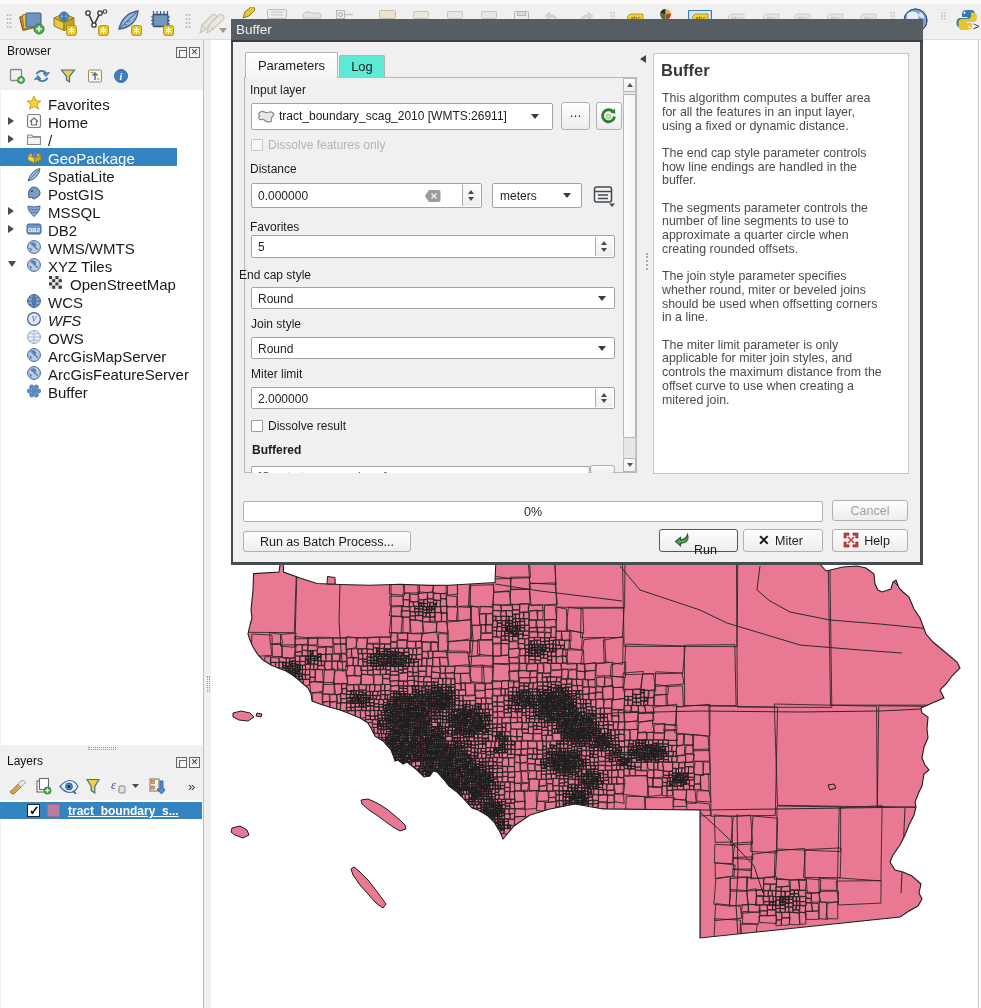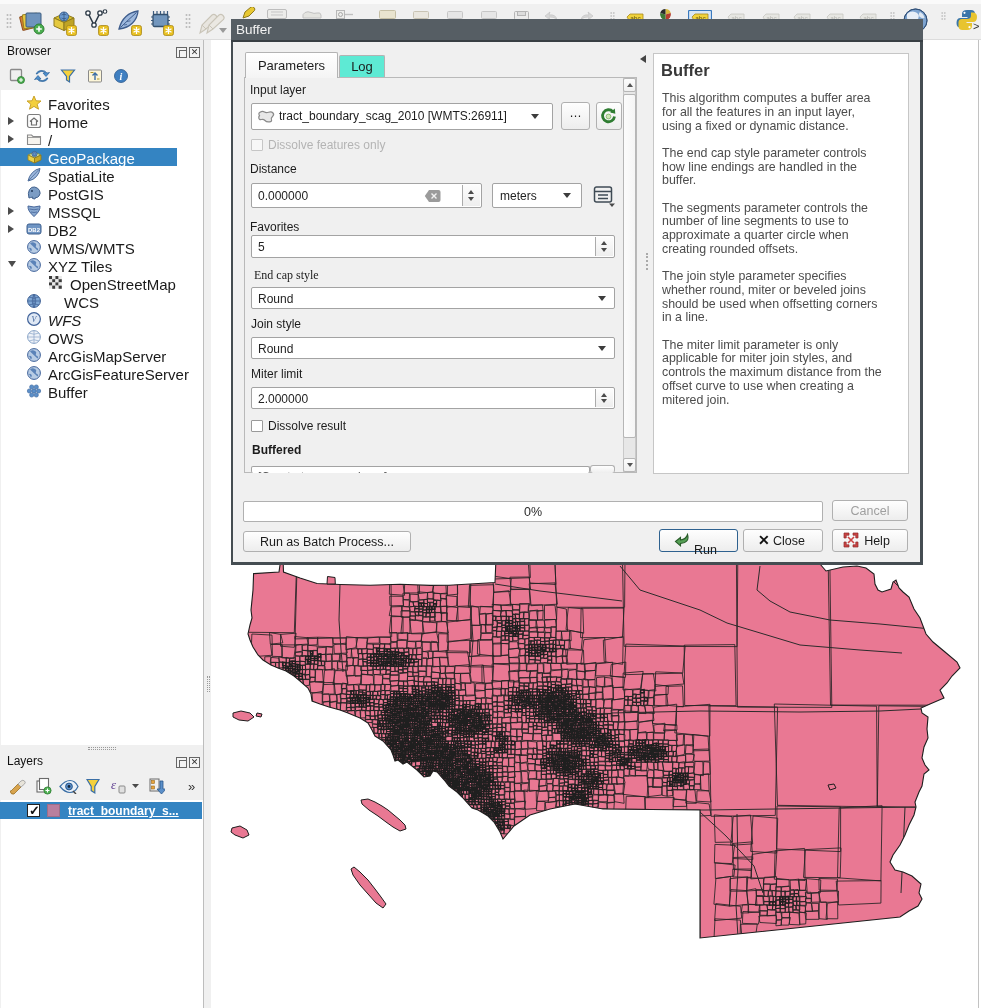--- a/index.html
+++ b/index.html
@@ -317,21 +317,21 @@
     <rect x="10.600000000000001" y="1.0" width="3.2" height="3.2" fill="#e8e8e8"></rect>
     <rect x="10.600000000000001" y="4.2" width="3.2" height="3.2" fill="#3c3c3c"></rect>
     <rect x="10.600000000000001" y="7.4" width="3.2" height="3.2" fill="#e8e8e8"></rect>
     <rect x="10.600000000000001" y="10.600000000000001" width="3.2" height="3.2" fill="#3c3c3c"></rect>
   </svg>
 <div class="tree-row" style="left:70px;top:276px;color:#1a1a1a;">OpenStreetMap</div>
 <svg class="abs" style="left:26px;top:293px;" width="16" height="16" viewBox="0 0 16 16">
     <circle cx="8" cy="8" r="6.4" fill="#7fa7d4" stroke="#3d5f93" stroke-width="1"></circle>
     <path d="M8 1.6 v12.8 M1.6 8 h12.8 M3 4 q5 2.5 10 0 M3 12 q5 -2.5 10 0 M8 1.6 q-3.5 6.4 0 12.8 M8 1.6 q3.5 6.4 0 12.8" fill="none" stroke="#3d5f93" stroke-width="0.7"></path>
   </svg>
-<div class="tree-row" style="left:64px;top:294px;color:#1a1a1a;">WCS</div>
+<div class="tree-row" style="left:48px;top:294px;color:#1a1a1a;">WCS</div>
 <svg class="abs" style="left:26px;top:311px;" width="16" height="16" viewBox="0 0 16 16">
     <circle cx="8" cy="8" r="6.4" fill="#dfe8f4" stroke="#41639a" stroke-width="1.2"></circle>
     <text x="8" y="11" font-size="8" font-family="Liberation Serif" font-style="italic" fill="#41639a" text-anchor="middle">V</text>
   </svg>
 <div class="tree-row" style="left:48px;top:312px;color:#1a1a1a;font-style:italic;">WFS</div>
 <svg class="abs" style="left:26px;top:329px;" width="16" height="16" viewBox="0 0 16 16">
     <circle cx="8" cy="8" r="6.4" fill="#eef2f8" stroke="#8aa5c8" stroke-width="1"></circle>
     <path d="M8 1.6 v12.8 M1.6 8 h12.8 M3 4 q5 2.5 10 0 M3 12 q5 -2.5 10 0" fill="none" stroke="#8aa5c8" stroke-width="0.7"></path>
   </svg>
 <div class="tree-row" style="left:48px;top:330px;color:#1a1a1a;">OWS</div>
@@ -507,21 +507,21 @@
           <path d="M3.5 6.5 h17"></path>
           <path d="M7 10 h10 M7 13.5 h10" stroke-width="1.3"></path>
         </g>
         <path d="M18 18.5 h6 l-3 3.5 Z" fill="#4a4a4a"></path>
       </svg>
   <div class="lbl abs" style="left:19px;top:201px;">Favorites</div>
   <div class="field abs" style="left:20px;top:216px;width:364px;height:23px;">
         <div style="padding:4px 0 0 6px;">5</div>
         <div class="spin"></div>
       </div>
-  <div class="lbl abs" style="left:23px;top:249px;font-family:Liberation Serif, serif;">End cap style</div>
+  <div class="lbl abs" style="left:8px;top:249px;">End cap style</div>
   <div class="field abs" style="left:20px;top:268px;width:364px;height:22px;">
         <div style="padding:4px 0 0 6px;">Round</div>
       </div>
   <div class="carr abs" style="left:367px;top:277px;"></div>
   <div class="lbl abs" style="left:20px;top:298px;">Join style</div>
   <div class="field abs" style="left:20px;top:318px;width:364px;height:22px;">
         <div style="padding:4px 0 0 6px;">Round</div>
       </div>
   <div class="carr abs" style="left:367px;top:327px;"></div>
   <div class="lbl abs" style="left:20px;top:348px;">Miter limit</div>
@@ -550,21 +550,21 @@
    </div>
   </div>
 
   <div class="abs" style="left:12px;top:482px;width:580px;height:21px;background:#fff;border:1px solid #b0b0b0;border-radius:2px;font-size:12.5px;color:#2b2b2b;text-align:center;padding-top:3px;">0%</div>
   <div class="btn abs" style="left:601px;top:481px;width:76px;height:21px;color:#9f9f9f;padding-top:3px;">Cancel</div>
   <div class="btn abs" style="left:12px;top:512px;width:168px;height:21px;padding-top:3px;">Run as Batch Process...</div>
   <div class="btn abs" style="left:428px;top:510px;width:79px;height:23px;border:1.5px solid #2e618f;padding-top:13px;"><span style="margin-left:14px;">Run</span></div>
   <svg class="abs" style="left:443px;top:514px;" width="16" height="15" viewBox="0 0 16 15">
         <path d="M1.5 8.5 L6.5 4.5 6.5 7 Q12 6.5 13.5 1.5 Q16 9.5 6.5 10.5 L6.5 12.8 Z" fill="#55a055" stroke="#2a5c2a" stroke-width="1.1"></path>
       </svg>
-  <div class="btn abs" style="left:512px;top:510px;width:80px;height:23px;padding-top:4px;"><span style="margin-left:12px;">Close</span></div>
+  <div class="btn abs" style="left:512px;top:510px;width:80px;height:23px;padding-top:4px;"><span style="margin-left:12px;">Miter</span></div>
   <div class="abs" style="left:527px;top:513px;font-size:14px;font-weight:bold;color:#111;">✕</div>
   <div class="btn abs" style="left:601px;top:510px;width:76px;height:23px;padding-top:4px;"><span style="margin-left:14px;">Help</span></div>
   <svg class="abs" style="left:612px;top:513px;" width="16" height="16" viewBox="0 0 16 16">
         <g fill="#cc4444" stroke="#8e2a2a" stroke-width="0.7">
           <path d="M1 1 h5 v2.2 h-2.8 v2.8 h-2.2 Z"></path>
           <path d="M15 1 v5 h-2.2 v-2.8 h-2.8 v-2.2 Z"></path>
           <path d="M1 15 v-5 h2.2 v2.8 h2.8 v2.2 Z"></path>
           <path d="M15 15 h-5 v-2.2 h2.8 v-2.8 h2.2 Z"></path>
         </g>
         <path d="M5 5 l6 6 M11 5 l-6 6" stroke="#cc4444" stroke-width="1.6"></path>

